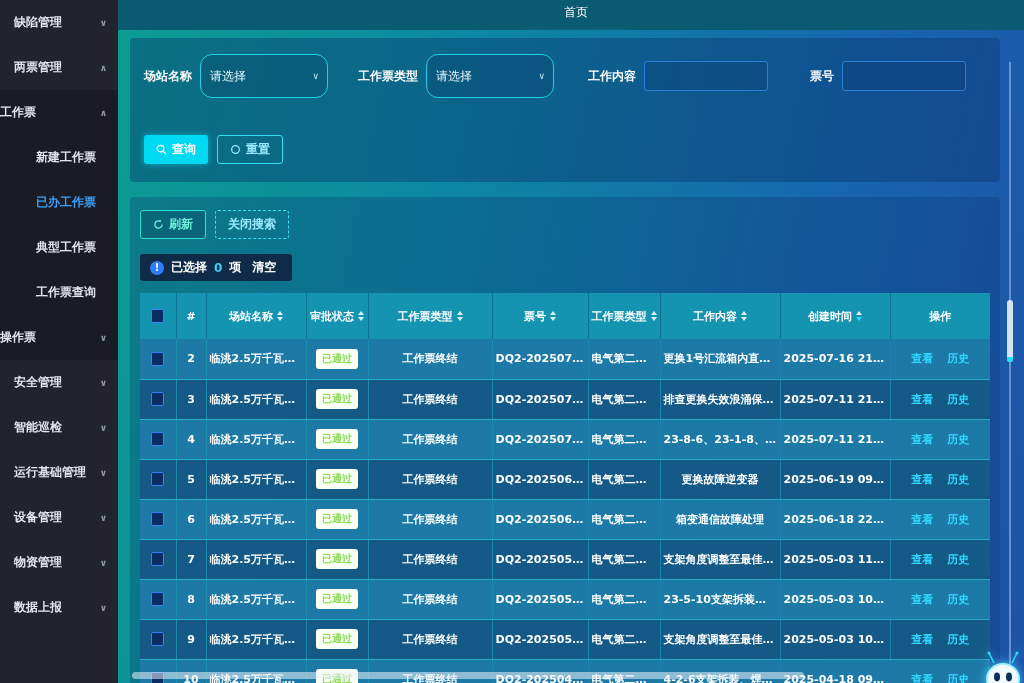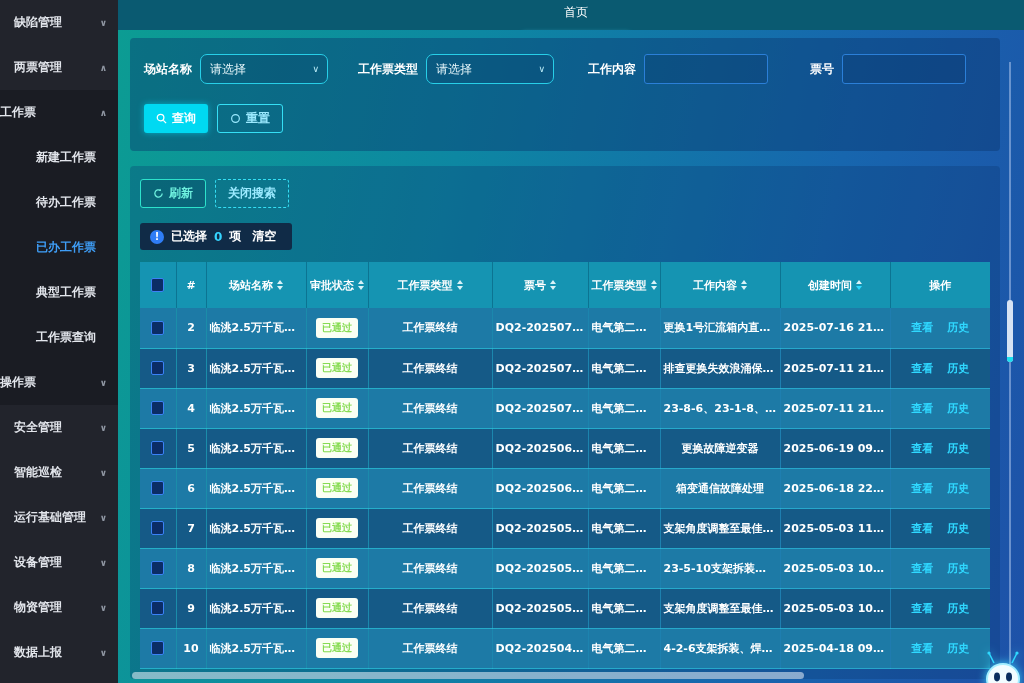--- a/index.html
+++ b/index.html
@@ -27,26 +27,26 @@
   .tab-close { margin-left:3px; font-size:11px; color:#dff6ff; cursor:pointer; }
 
   .content { flex:1; position:relative; padding:8px 24px 0 12px; overflow:hidden;
     background:linear-gradient(102deg,#0c9c93 0%, #0d87a2 35%, #1766ae 72%, #1e51a8 100%); }
 
   
   .filter-card { background:rgba(10,52,108,.42); border-radius:4px; padding:16px 14px 18px 14px; }
   .filter-row { display:flex; align-items:center; }
   .f-group { display:flex; align-items:center; }
   .f-label { color:#fff; font-weight:600; font-size:12px; margin-right:8px; white-space:nowrap; }
-  .f-select { position:relative; width:128px; height:30px; border:1px solid #27cfe8; border-radius:7px;
+  .f-select { position:relative; width:128px; height:44px; border:1px solid #27cfe8; border-radius:12px;
     display:flex; align-items:center; padding:0 22px 0 9px; color:#e6f6fa; background:rgba(5,40,85,.18); cursor:pointer; }
   .f-select .sel-chevron { position:absolute; right:8px; font-size:9px; color:#bfeffa; }
   .f-input { width:124px; height:30px; border:1px solid #2b7fd8; border-radius:3px; background:rgba(5,40,85,.18); color:#eaf5ff; padding:0 8px; font-size:12px; outline:none; }
   .gap-a { margin-right:30px; } .gap-b { margin-right:34px; } .gap-c { margin-right:42px; }
-  .btn-row { display:flex; gap:9px; margin-top:20px;font-family:Liberation Mono, monospace; }
+  .btn-row { display:flex; gap:9px; margin-top:37px;font-family:Liberation Mono, monospace; }
   .btn { height:29px; display:inline-flex; align-items:center; gap:5px; padding:0 12px; border-radius:3px; font-size:12px; font-weight:600; cursor:pointer; user-select:none; }
   .btn-query { background:#00d9f2; color:#fff; border:none; box-shadow:0 0 6px rgba(0,217,242,.6); }
   .btn-reset { background:transparent; color:#9beaff; border:1px solid #35dff5; }
 
   
   .table-card { margin-top:15px; background:rgba(10,52,108,.30); border-radius:4px; padding:13px 10px 10px 10px; position:relative; }
   .tool-row { display:flex; gap:9px; }
   .btn-refresh { background:rgba(4,45,70,.25); color:#6ef0de; border:1px solid #2de2cb; }
   .btn-close-search { background:transparent; color:#9beaff; border:1px dashed #35dff5; }
 
@@ -97,24 +97,20 @@
         <div class="side-item lvl1">
     <span>两票管理</span>
     <span class="chevron">∧</span>
   </div>
         <div class="side-item lvl2 grouped">
     <span>工作票</span>
     <span class="chevron">∧</span>
   </div>
         <div class="side-item lvl3 grouped">
     <span>新建工作票</span>
-
-  </div>
-        <div class="side-item lvl3 grouped">
-    <span>待办工作票</span>
 
   </div>
         <div class="side-item lvl3 grouped active">
     <span>已办工作票</span>
 
   </div>
         <div class="side-item lvl3 grouped">
     <span>典型工作票</span>
 
   </div>

